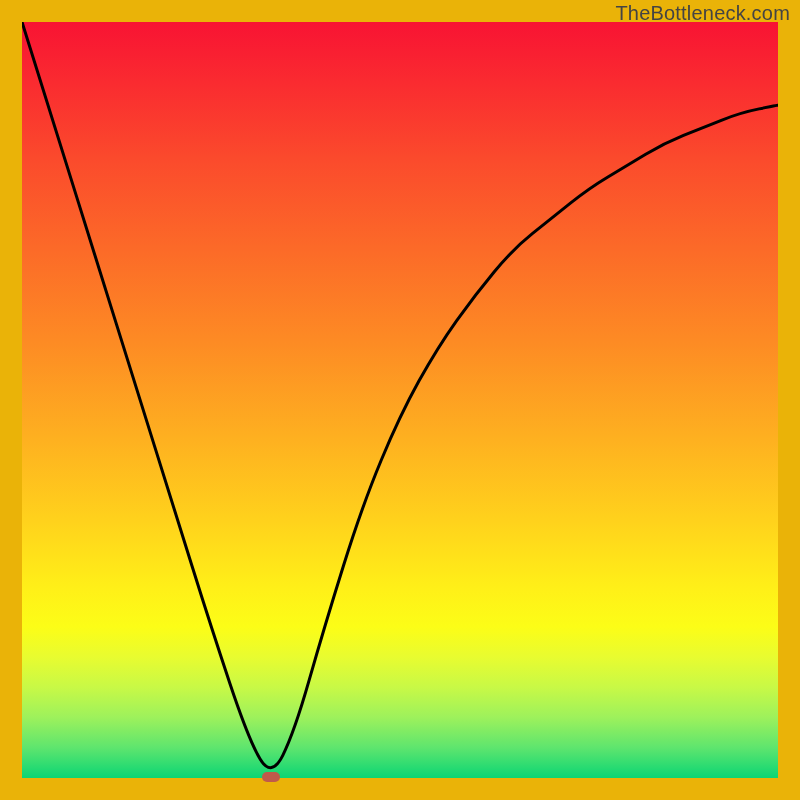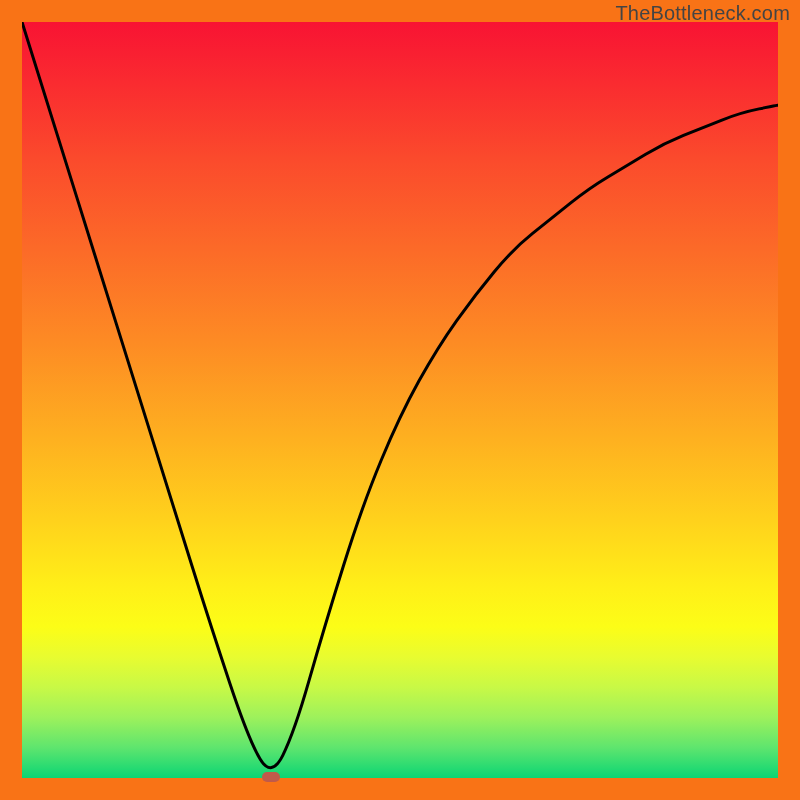--- a/index.html
+++ b/index.html
@@ -8,21 +8,21 @@
     width: 800px;
     height: 800px;
     background: #000000;
     overflow: hidden;
     font-family: Arial, Helvetica, sans-serif;
   }
   .frame {
     position: relative;
     width: 800px;
     height: 800px;
-    background: #f97316;
+    background: #eab308;
   }
   .plot-area {
     position: absolute;
     left: 22px;
     top: 22px;
     width: 756px;
     height: 756px;
     
     background: linear-gradient(to bottom,
       #f81333 0%,

